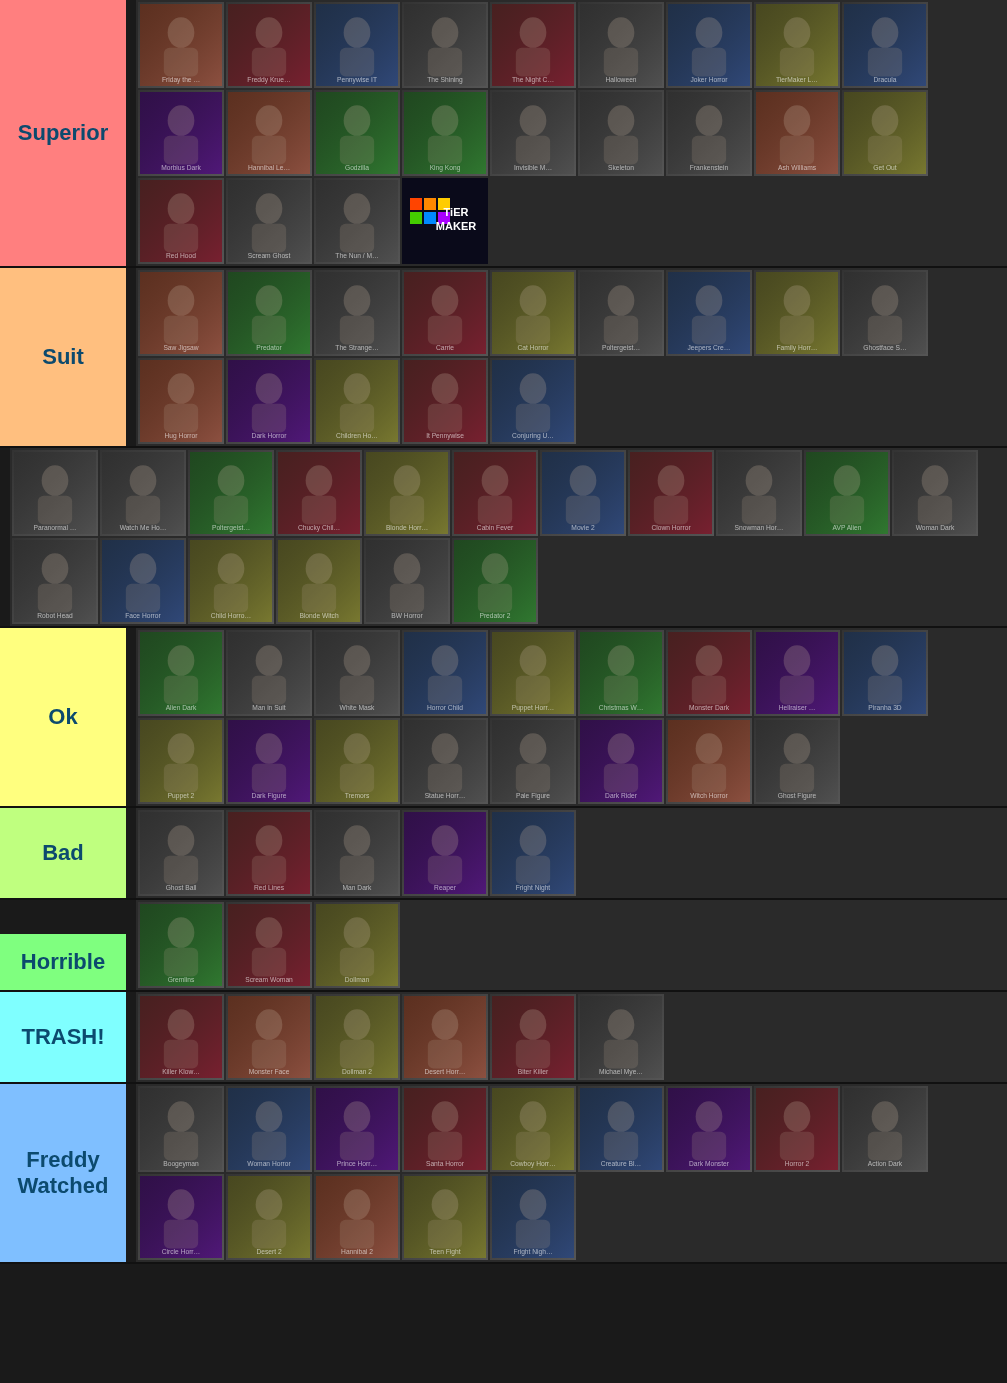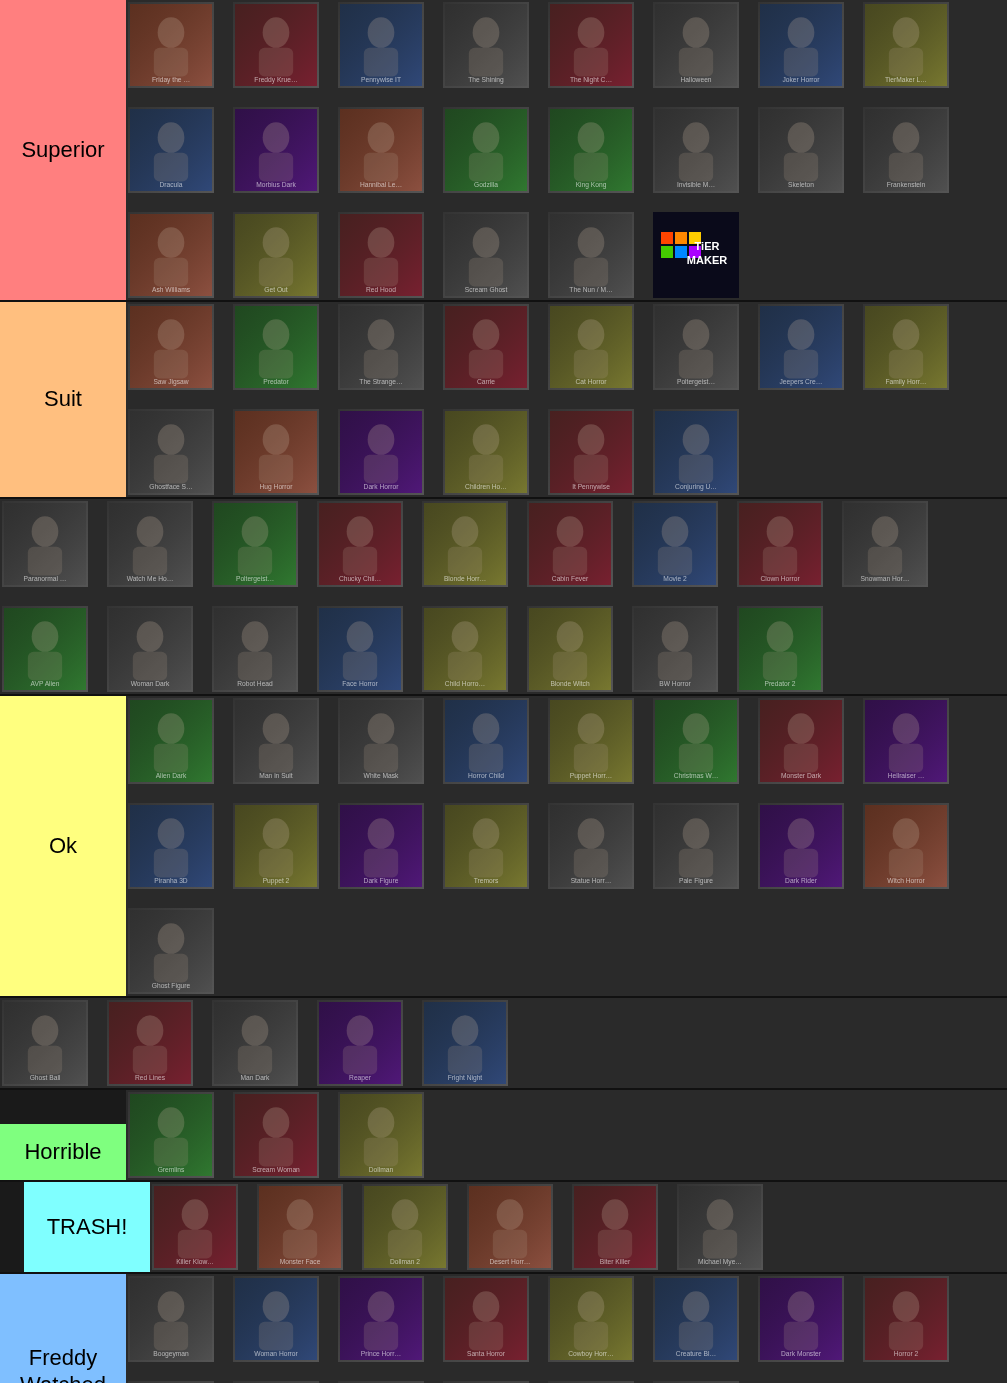--- a/index.html
+++ b/index.html
@@ -17,34 +17,35 @@
       border-bottom: 2px solid #111;
       min-height: 90px;
     }
     .tier-label {
       width: 126px;
       min-width: 126px;
       display: flex;
       align-items: center;
       justify-content: center;
       font-size: 22px;
-      font-weight: normal;
-      color: #000000;
+      font-weight: bold;
+      color: #0c4a6e;
       text-align: center;
       padding: 8px;
       line-height: 1.2;
     }
     .tier-content {
       flex: 1;
       display: flex;
       flex-wrap: wrap;
       background: #2a2a2a;
-      gap: 19px;
+      gap: 2px;
       padding: 2px;
       align-content: flex-start;
+      margin-left: 10px;
     }
     .movie-cell {
       width: 86px;
       height: 86px;
       background: #444;
       overflow: hidden;
       flex-shrink: 0;
       position: relative;
     }
     .movie-cell .placeholder {
@@ -59,21 +60,21 @@
       padding: 2px;
       background: linear-gradient(135deg, #333 0%, #555 100%);
     }
     
     .tier-superior { background: #ff7f7f; }
     .tier-great { background: #ffbf7f; }
     .tier-good { background: #ffdf7f; }
     .tier-ok { background: #ffff7f; }
     .tier-bad { background: #bfff7f; }
     .tier-horrible { background: #7fff7f; margin-top: 34px; }
-    .tier-trash { background: #7fffff; margin-left: 24px; }
+    .tier-trash { background: #7fffff; }
     .tier-never { background: #7fbfff; }
 
     
     .c1 { background: linear-gradient(135deg, #2c1810 0%, #5c3020 100%); }
     .c2 { background: linear-gradient(135deg, #101828 0%, #203048 100%); }
     .c3 { background: linear-gradient(135deg, #281010 0%, #482020 100%); }
     .c4 { background: linear-gradient(135deg, #102810 0%, #204820 100%); }
     .c5 { background: linear-gradient(135deg, #282810 0%, #484820 100%); }
     .c6 { background: linear-gradient(135deg, #101010 0%, #303030 100%); }
     .c7 { background: linear-gradient(135deg, #180828 0%, #301048 100%); }
@@ -1283,20 +1284,21 @@
                 <rect width="86" height="86" fill="url(#g3_16)"></rect>
                 <ellipse cx="43" cy="30" rx="14" ry="16" fill="rgba(200,180,160,0.25)"></ellipse>
                 <rect x="25" y="46" width="36" height="30" rx="6" fill="rgba(180,160,140,0.2)"></rect>
                 <text x="43" y="82" text-anchor="middle" font-size="7" fill="rgba(255,255,255,0.6)" font-family="Arial">Ghost Figure</text>
               </svg>
             </div>
           </div>
         </div>
       </div>
       <div class="tier-row">
+        <div class="tier-label tier-bad">Bad</div>
         <div class="tier-content">
           <div class="movie-cell" title="Ghost Ball">
             <div class="placeholder c6">
               <svg width="86" height="86" viewBox="0 0 86 86">
                 <rect width="86" height="86" fill="#303030"></rect>
                 <defs>
                   <linearGradient id="g4_0" x1="0" y1="0" x2="1" y2="1">
                     <stop offset="0%" stop-color="#303030" stop-opacity="0.5"></stop>
                     <stop offset="100%" stop-color="#505050" stop-opacity="1"></stop>
                   </linearGradient>

